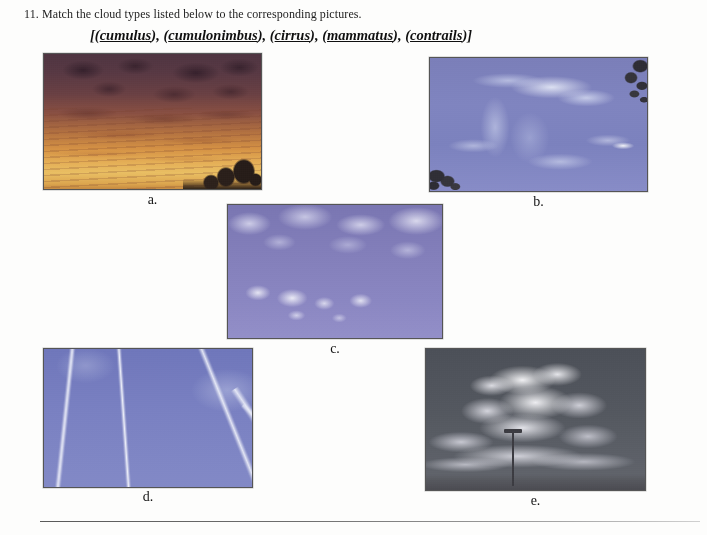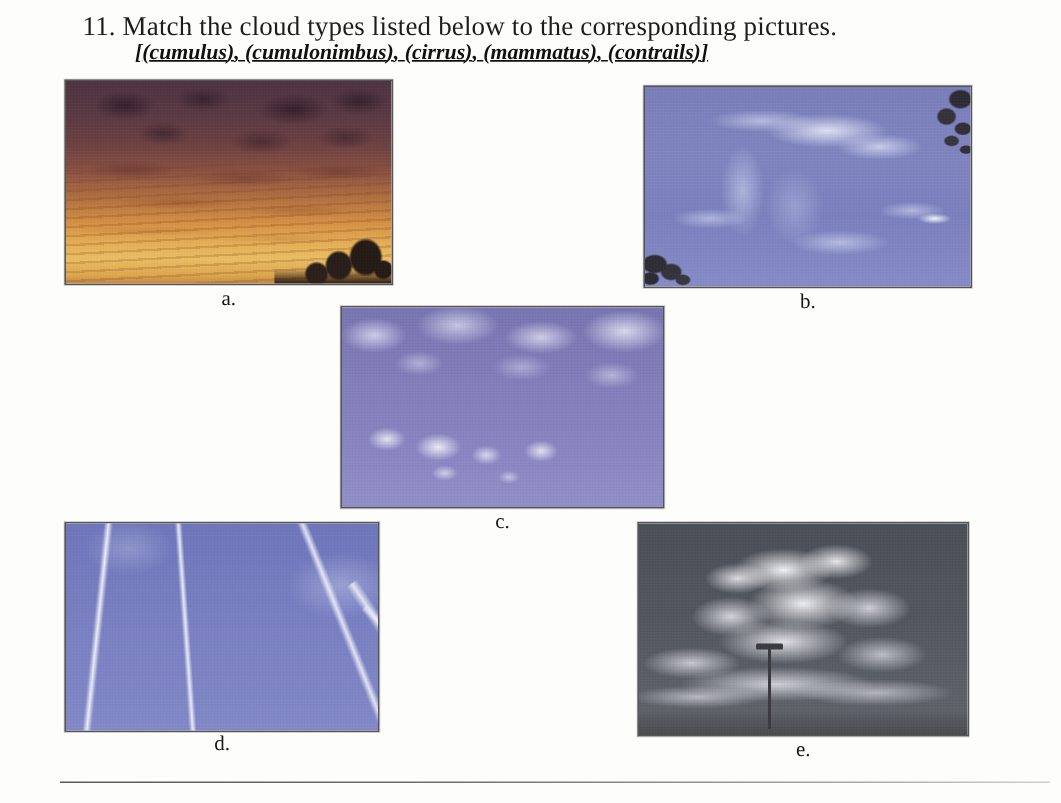--- a/index.html
+++ b/index.html
@@ -19,37 +19,36 @@
 
   
   #question-block {
     position: absolute;
     left: 0;
     top: 0;
     width: 707px;
   }
   #question-line {
     position: absolute;
-    left: 55px;
+    left: 24px;
     top: 7px;
-    font-size: 18px;
+    font-size: 12px;
     letter-spacing: 0.1px;
     white-space: nowrap;
     color: #1d1d1d;
   }
   #cloud-type-list {
     position: absolute;
     left: 90px;
     top: 27px;
     font-size: 14.5px;
     font-weight: bold;
     font-style: italic;
     white-space: nowrap;
     color: #101010;
-    text-decoration: underline;
   }
   #cloud-type-list .paren {
     text-decoration: none;
   }
   #cloud-type-list .term {
     text-decoration: underline;
   }
 
   
   .figure {

